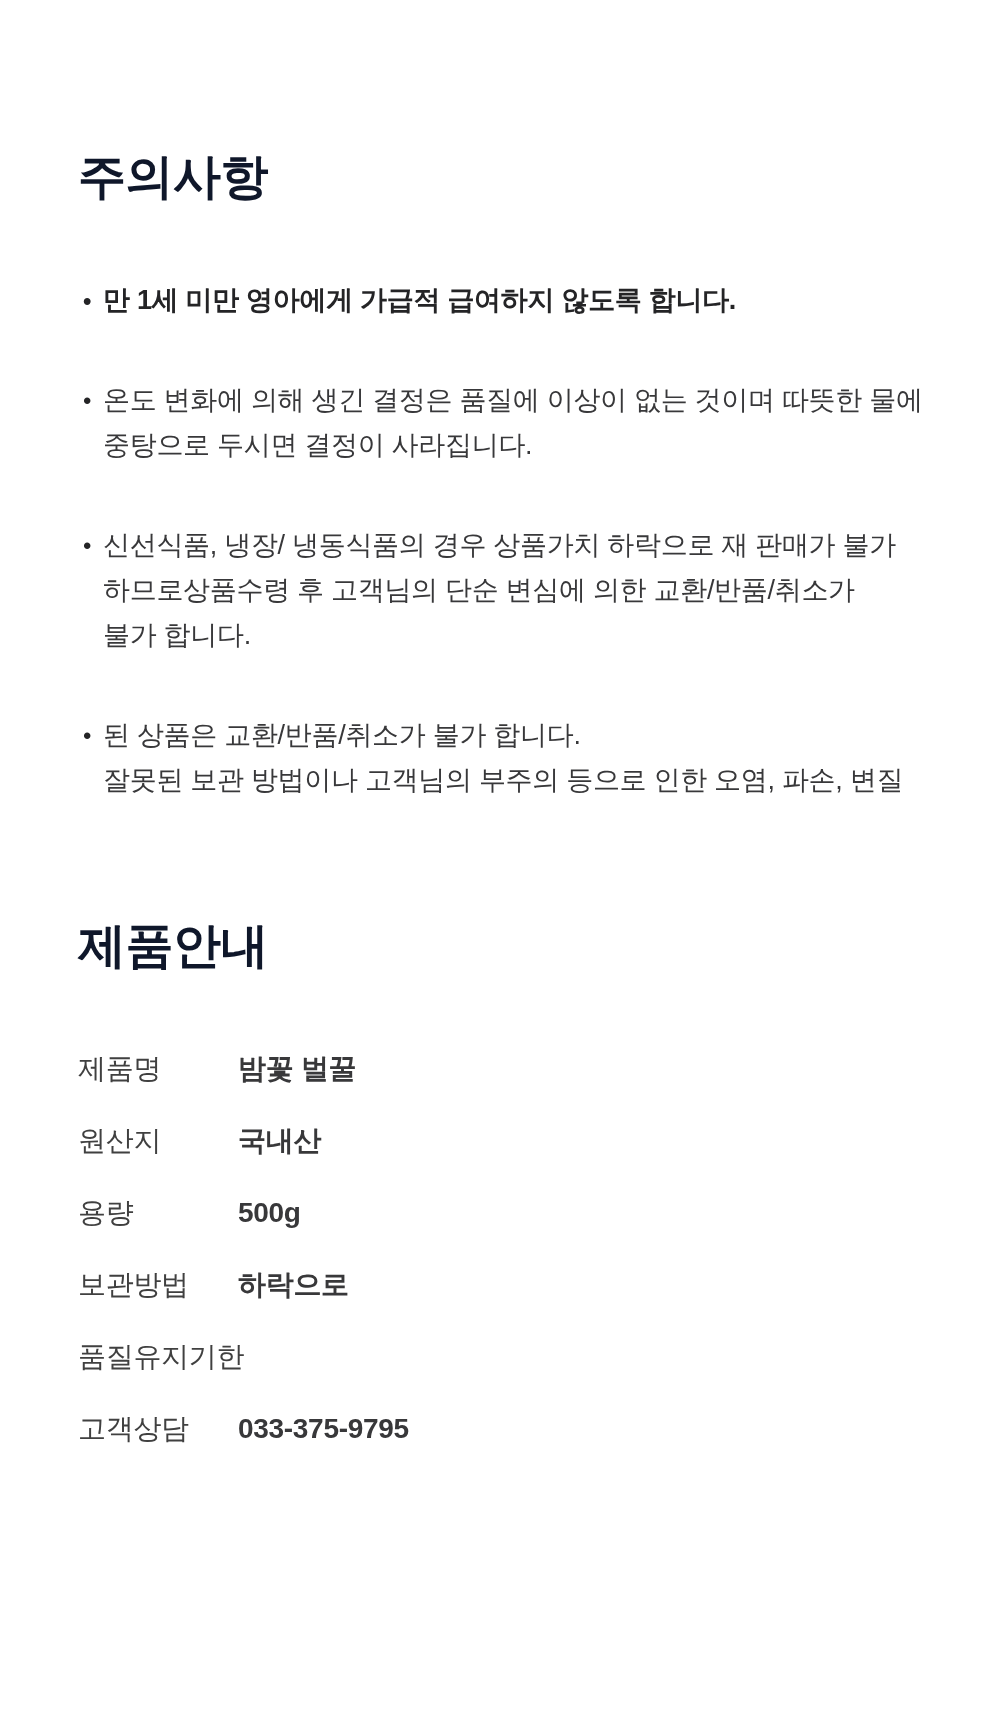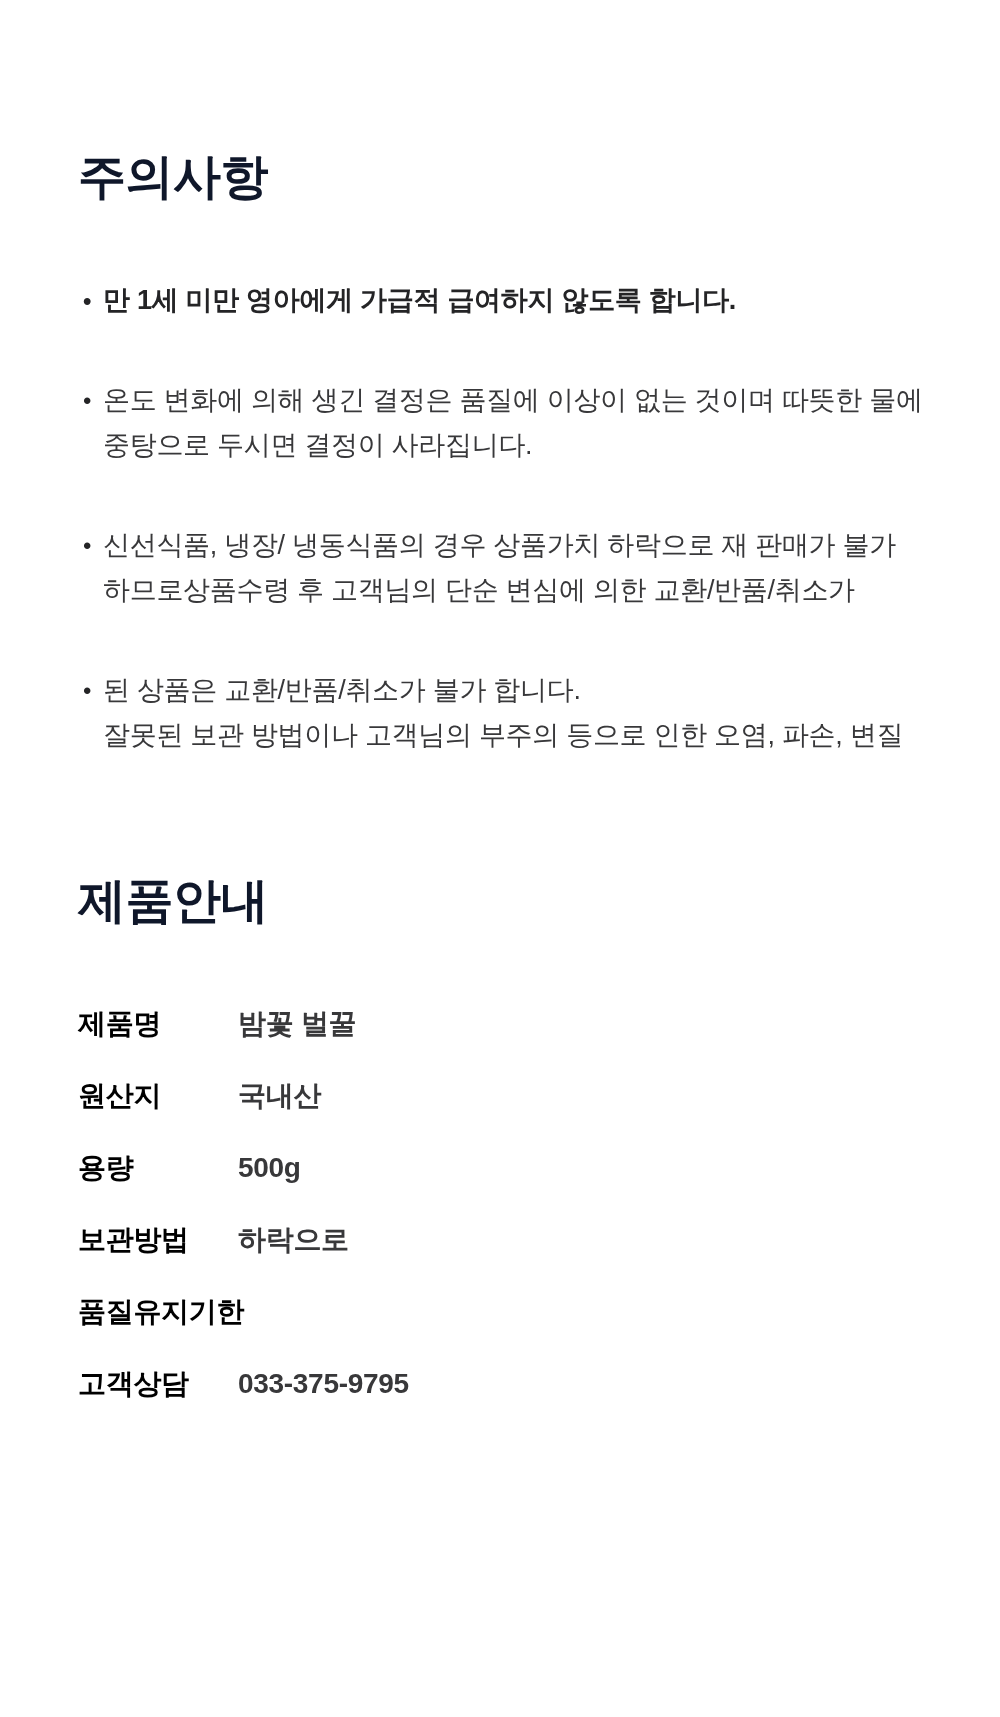--- a/index.html
+++ b/index.html
@@ -66,22 +66,22 @@
     display: flex;
     align-items: flex-start;
     margin-bottom: 38px;
     font-size: 28px;
     line-height: 34px;
     letter-spacing: -0.3px;
   }
   .info-label {
     width: 160px;
     flex: 0 0 160px;
-    font-weight: 700;
-    color: #000000;
+    font-weight: 400;
+    color: #404040;
     white-space: nowrap;
   }
   .info-value {
     font-weight: 700;
     color: #38383a;
     white-space: nowrap;
   }
 </style>
 </head>
 <body>
@@ -101,20 +101,21 @@
       <li class="bullet-item">
         <span class="dot">•</span>
         <span class="bullet-line">온도 변화에 의해 생긴 결정은 품질에 이상이 없는 것이며 따뜻한 물에</span>
         <span class="bullet-line">중탕으로 두시면 결정이 사라집니다.</span>
       </li>
 
       <li class="bullet-item">
         <span class="dot">•</span>
         <span class="bullet-line">신선식품, 냉장/ 냉동식품의 경우 상품가치 하락으로 재 판매가 불가</span>
         <span class="bullet-line">하므로상품수령 후 고객님의 단순 변심에 의한 교환/반품/취소가</span>
+        <span class="bullet-line">불가 합니다.</span>
       </li>
 
       <li class="bullet-item">
         <span class="dot">•</span>
         <span class="bullet-line">된 상품은 교환/반품/취소가 불가 합니다.</span>
         <span class="bullet-line">잘못된 보관 방법이나 고객님의 부주의 등으로 인한 오염, 파손, 변질</span>
       </li>
 
     </ul>
   </section>

